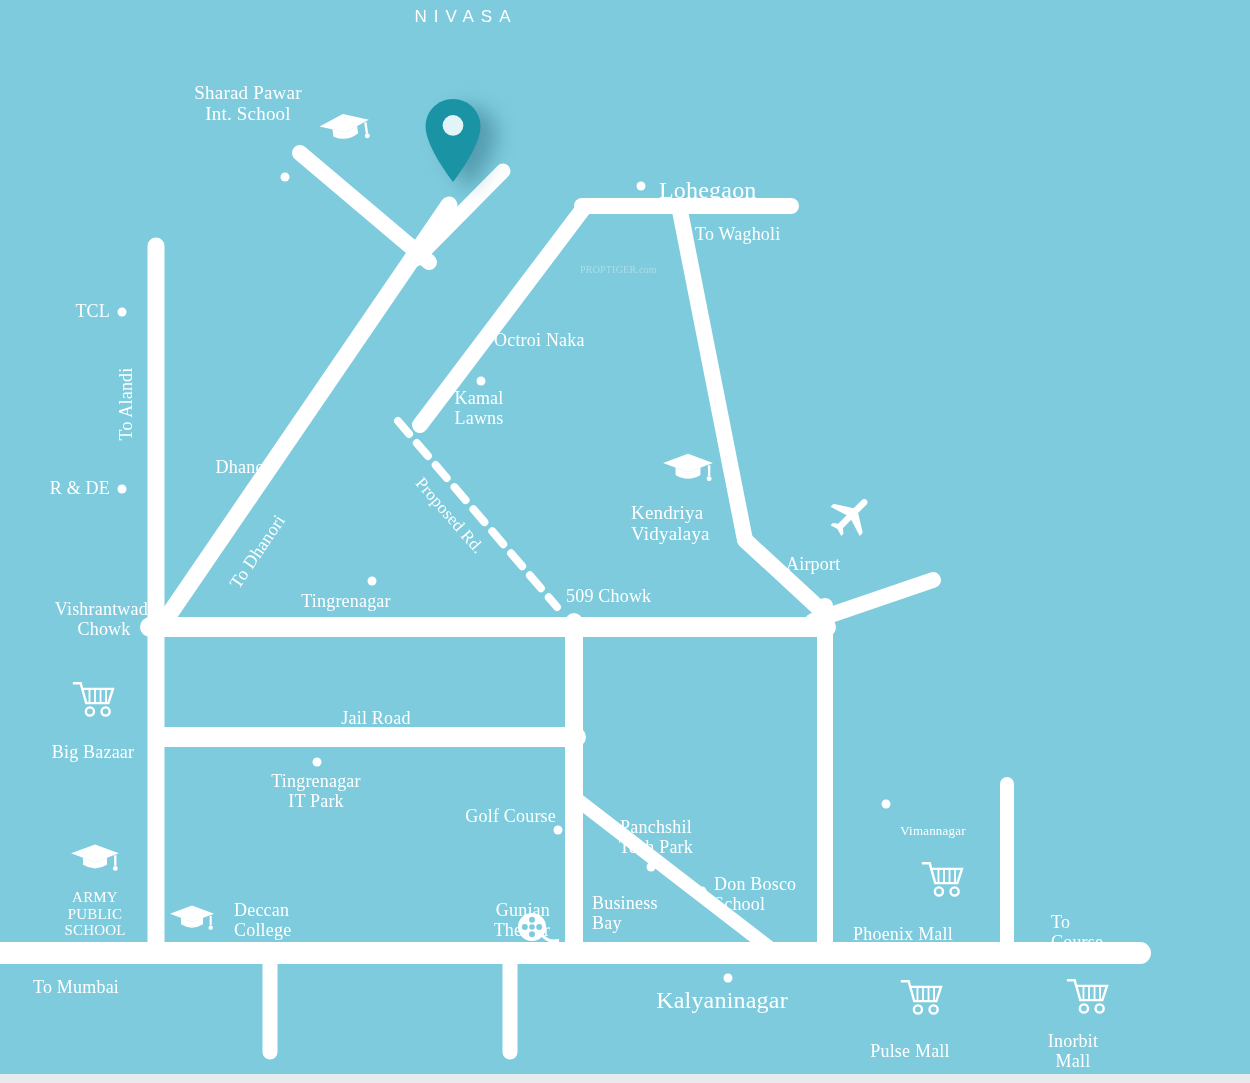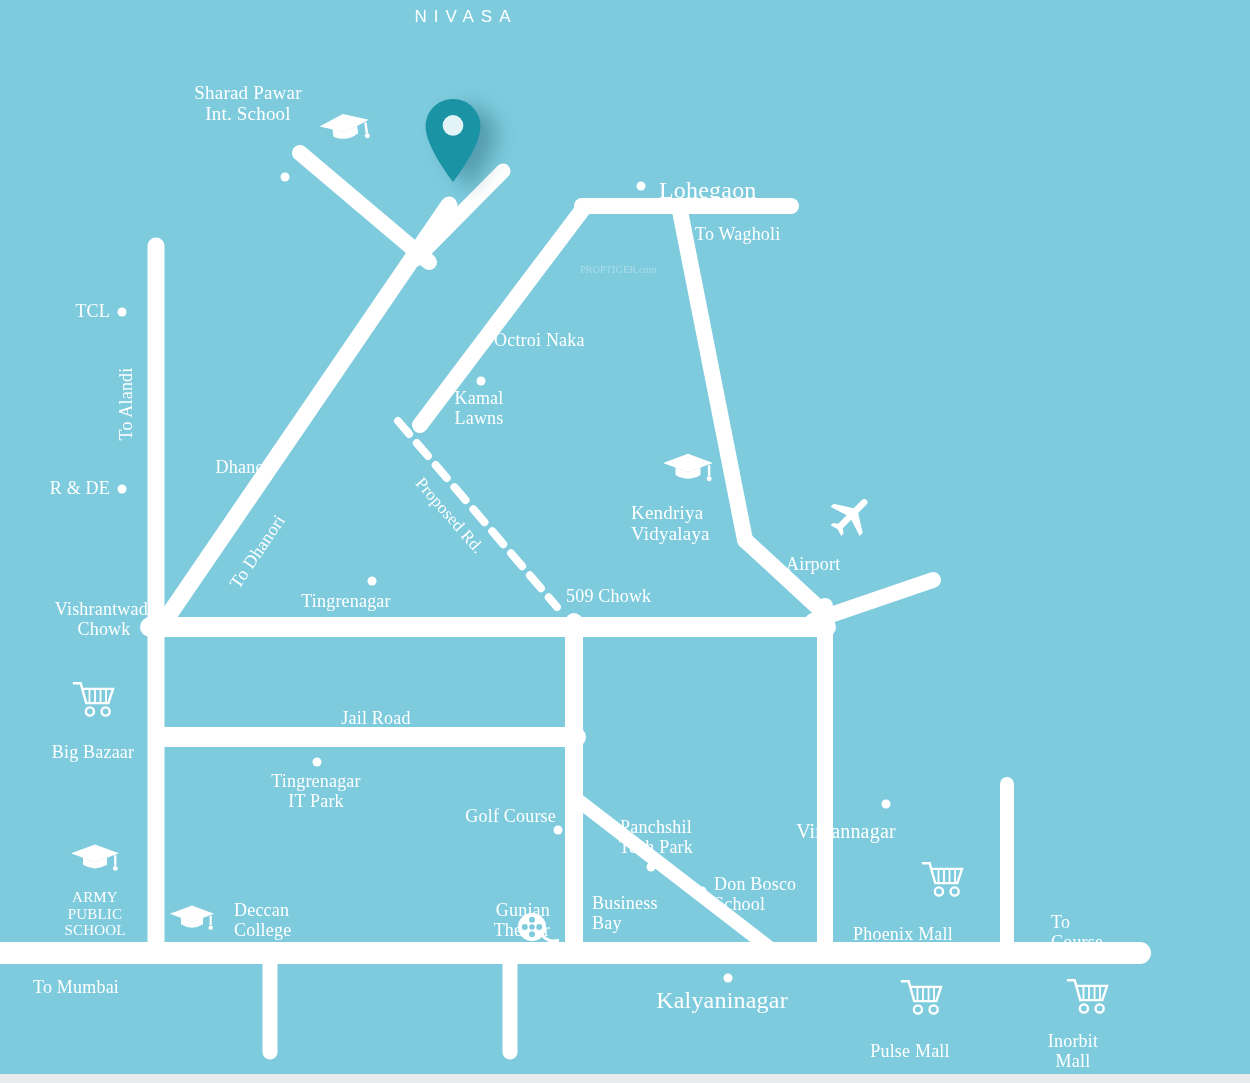--- a/index.html
+++ b/index.html
@@ -97,21 +97,21 @@
       <div class="map-label" style="left: 346px; top: 602px; font-size: 18px; text-align: center; transform: translate(-50%, -50%);">Tingrenagar</div>
       <div class="map-label" style="left: 104px; top: 620px; font-size: 18px; text-align: center; transform: translate(-50%, -50%);">Vishrantwadi
 Chowk</div>
       <div class="map-label" style="left: 93px; top: 753px; font-size: 18px; text-align: center; transform: translate(-50%, -50%);">Big Bazaar</div>
       <div class="map-label" style="left: 376px; top: 719px; font-size: 18px; text-align: left; transform: translate(-50%, -50%);">Jail Road</div>
       <div class="map-label" style="left: 316px; top: 792px; font-size: 18px; text-align: center; transform: translate(-50%, -50%);">Tingrenagar
 IT Park</div>
       <div class="map-label" style="left: 556px; top: 817px; font-size: 18px; text-align: right; transform: translate(-100%, -50%);">Golf Course</div>
       <div class="map-label" style="left: 656px; top: 838px; font-size: 18px; text-align: center; transform: translate(-50%, -50%);">Panchshil
 Tech Park</div>
-      <div class="map-label" style="left: 846px; top: 831px; font-size: 20px; transform: translate(-50%, -50%);">Vimannagar</div>
+      <div class="map-label" style="left: 933px; top: 831px; font-size: 13px; transform: translate(-50%, -50%);">Vimannagar</div>
       <div class="map-label" style="left: 95px; top: 914px; font-size: 15px; text-align: center; transform: translate(-50%, -50%);">ARMY
 PUBLIC
 SCHOOL</div>
       <div class="map-label" style="left: 234px; top: 921px; font-size: 18px; text-align: left; transform: translate(0px, -50%);">Deccan
 College</div>
       <div class="map-label" style="left: 506px; top: 921px; font-size: 18px; text-align: right; transform: translate(-100%, -50%); margin-left: 44px;">Gunjan
 Theater</div>
       <div class="map-label" style="left: 592px; top: 914px; font-size: 18px; text-align: left; transform: translate(0px, -50%);">Business
 Bay</div>
       <div class="map-label" style="left: 714px; top: 895px; font-size: 18px; text-align: left; transform: translate(0px, -50%);">Don Bosco

